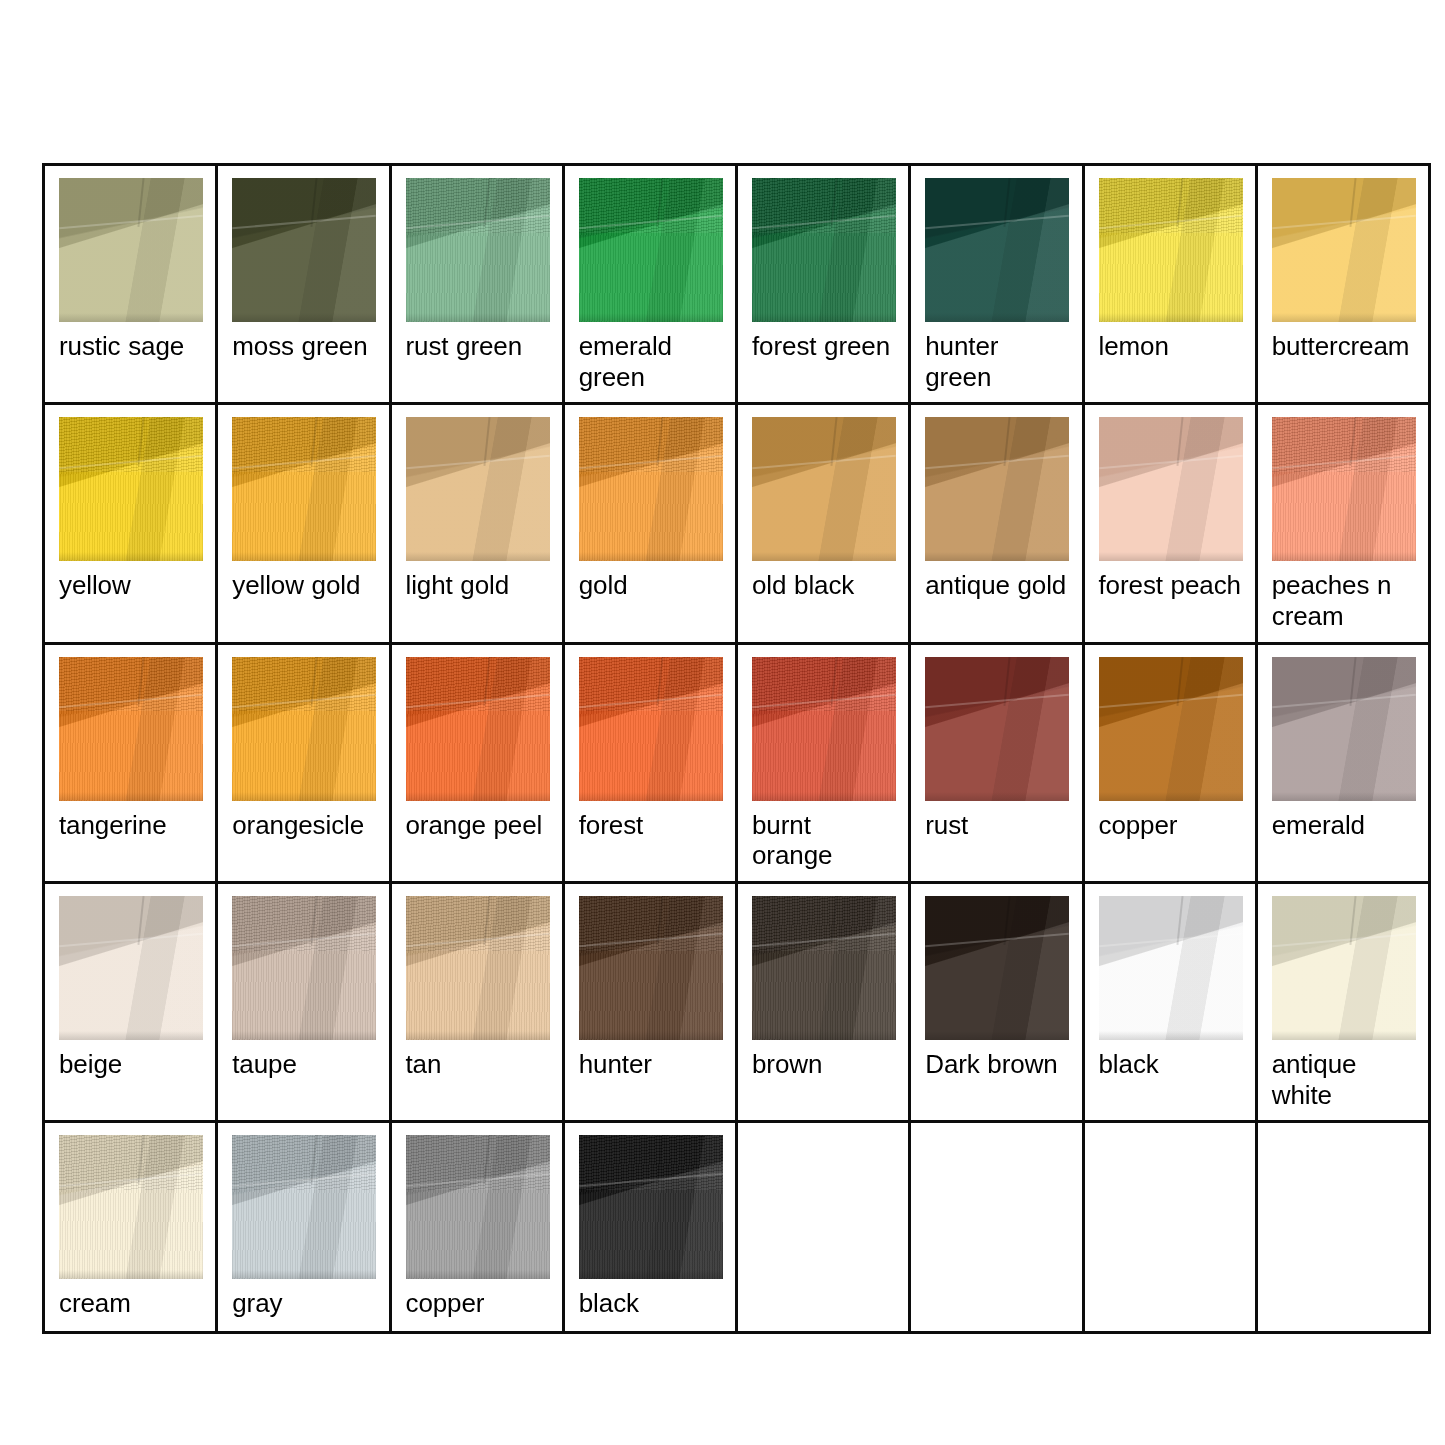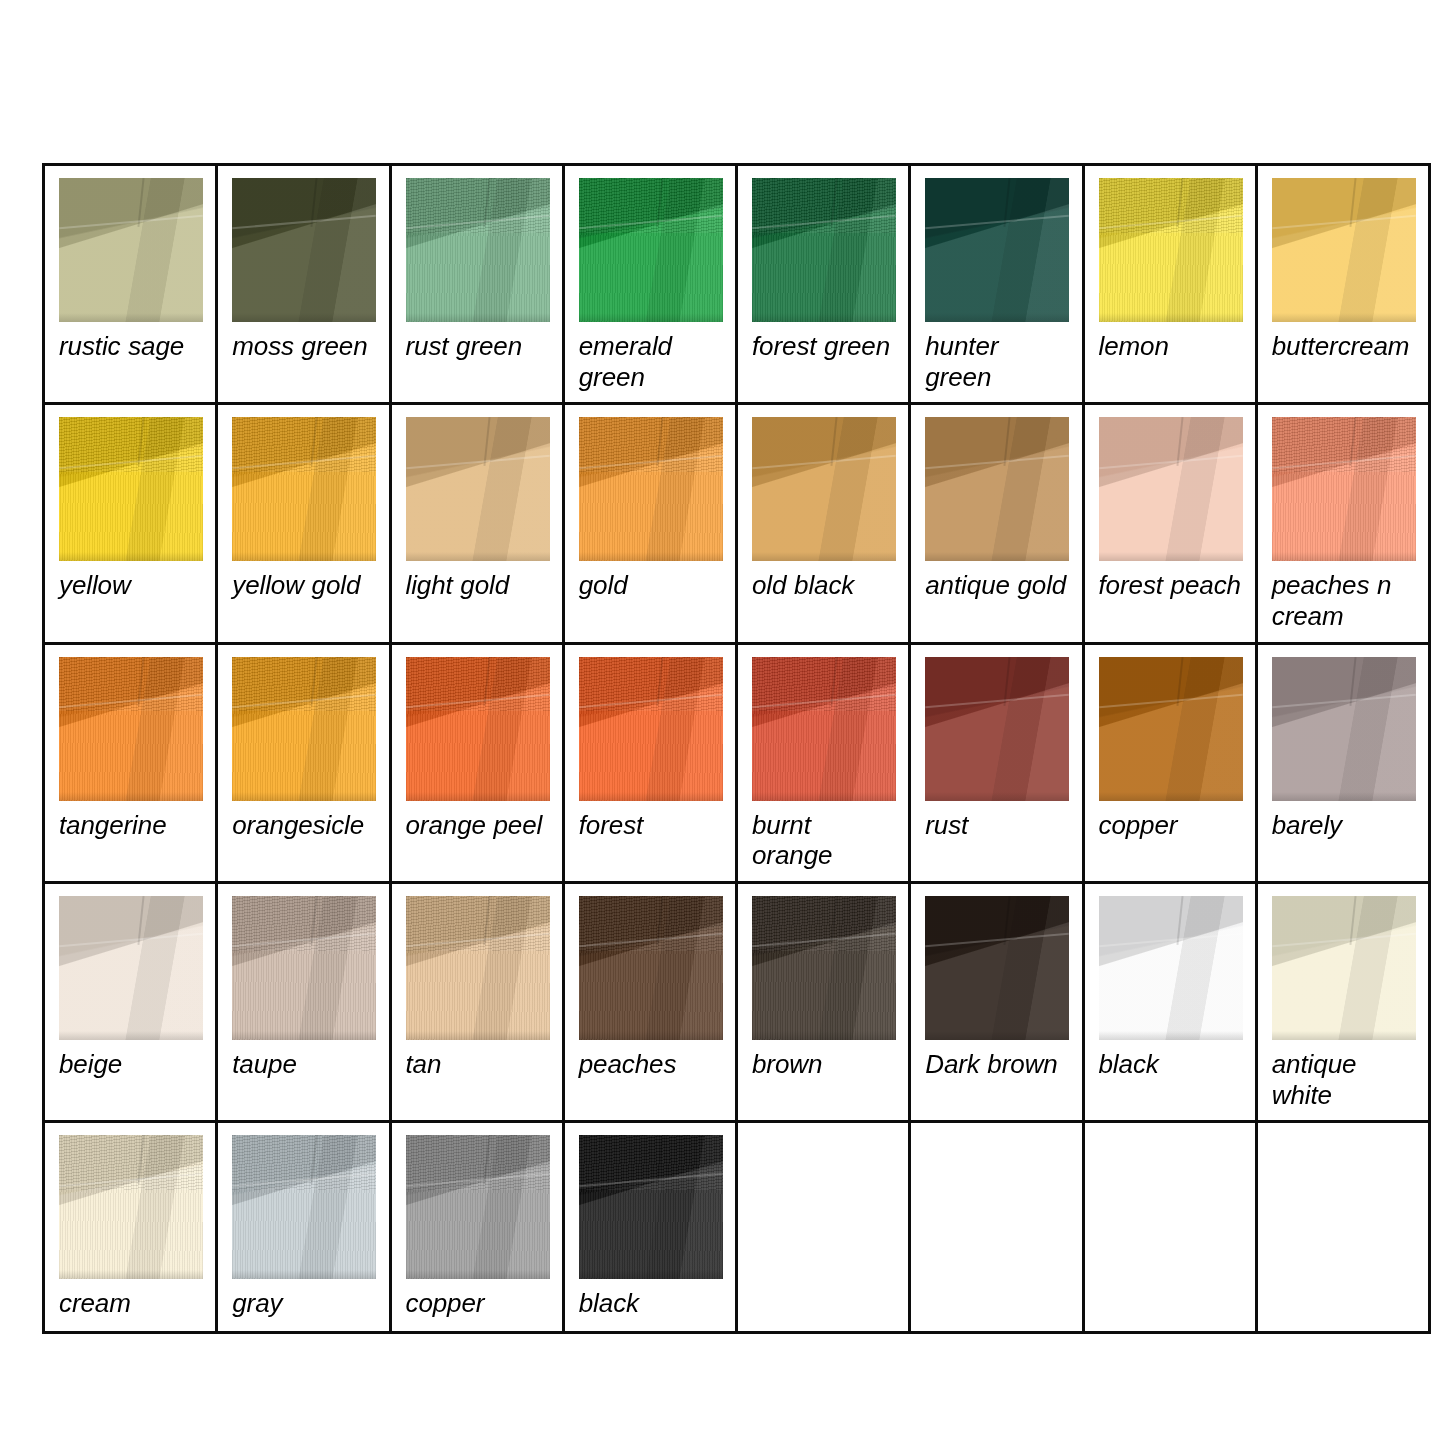--- a/index.html
+++ b/index.html
@@ -23,21 +23,20 @@
 
   
   #swatch-table {
     position: absolute;
     left: 42px;
     top: 163px;
     width: 1362px;
     border-collapse: collapse;
     table-layout: fixed;
     background: #ffffff;
-    font-style: italic;
   }
   #swatch-table td {
     border: 3px solid #0c0c0c;
     vertical-align: top;
     padding: 0;
     width: 170.25px;
     background: #ffffff;
   }
 
   .cell-inner {
@@ -447,21 +446,21 @@
           </td>
           <td>
             <div class="cell-inner">
               <div class="swatch" style="background: linear-gradient(168deg, rgb(158, 143, 142) 0%, rgb(158, 143, 142) 34%, rgb(170, 155, 154) 35%, rgb(170, 155, 154) 100%);">
                 <div class="fold"></div>
                 <div class="fold2"></div>
                 <div class="seam-v"></div>
                 <div class="seam"></div>
                 <div class="bottomedge"></div>
               </div>
-              <div class="label">barely</div>
+              <div class="label">emerald</div>
             </div>
           </td>
         </tr>
         <tr>
           <td>
             <div class="cell-inner">
               <div class="swatch" style="background: linear-gradient(168deg, rgb(231, 219, 207) 0%, rgb(231, 219, 207) 34%, rgb(240, 229, 218) 35%, rgb(240, 229, 218) 100%);">
                 <div class="fold"></div>
                 <div class="fold2"></div>
                 <div class="seam-v"></div>
@@ -503,21 +502,21 @@
             <div class="cell-inner">
               <div class="swatch" style="background: linear-gradient(168deg, rgb(76, 48, 28) 0%, rgb(76, 48, 28) 34%, rgb(87, 56, 34) 35%, rgb(87, 56, 34) 100%);">
                 <div class="fold"></div>
                 <div class="fold2"></div>
                 <div class="weave"></div>
                 <div class="weave-diag"></div>
                 <div class="seam-v"></div>
                 <div class="seam"></div>
                 <div class="bottomedge"></div>
               </div>
-              <div class="label">peaches</div>
+              <div class="label">hunter</div>
             </div>
           </td>
           <td>
             <div class="cell-inner">
               <div class="swatch" style="background: linear-gradient(168deg, rgb(50, 41, 33) 0%, rgb(50, 41, 33) 34%, rgb(59, 49, 39) 35%, rgb(59, 49, 39) 100%);">
                 <div class="fold"></div>
                 <div class="fold2"></div>
                 <div class="weave"></div>
                 <div class="weave-diag"></div>
                 <div class="seam-v"></div>

